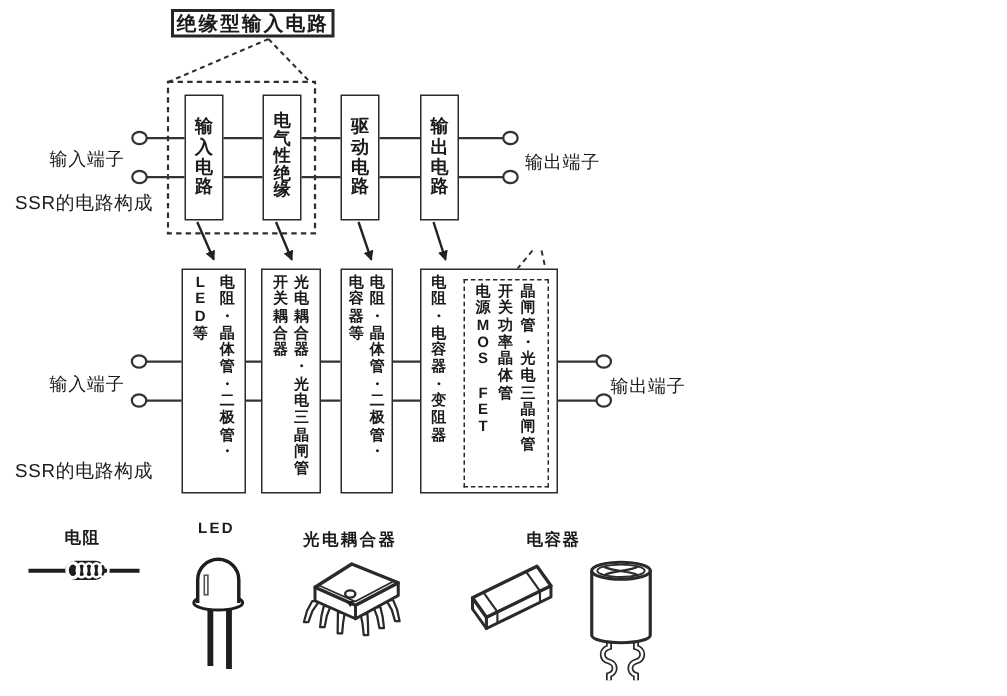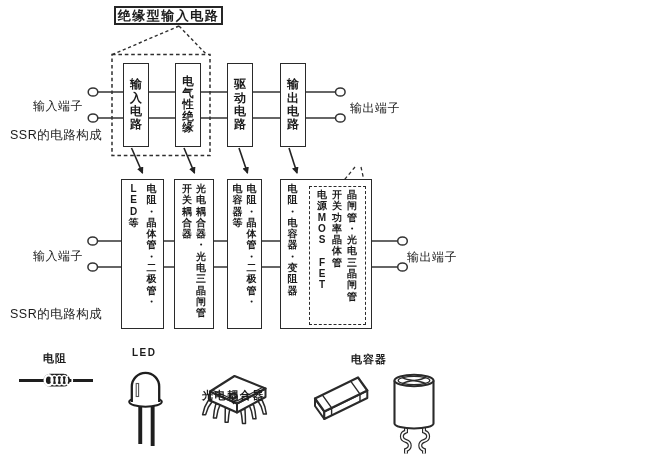--- a/index.html
+++ b/index.html
@@ -53,21 +53,21 @@
   #cap-1{left:10px;top:127px;}
   #out-term-1{left:350px;top:100px;}
   #in-term-2{left:33px;top:248px;}
   #cap-2{left:10px;top:306px;}
   #out-term-2{left:407px;top:249px;}
 
   
   .complbl{font-weight:bold;font-size:11px;letter-spacing:1px;white-space:nowrap;}
   #cl-res{left:43px;top:351px;}
   #cl-led{left:132px;top:347px;font-size:10px;letter-spacing:1.5px;}
-  #cl-pc{left:202px;top:352px;letter-spacing:1.6px;margin-top:36px;}
+  #cl-pc{left:202px;top:352px;letter-spacing:1.6px;}
   #cl-cap{left:351px;top:352px;}
 </style>
 </head>
 <body>
 
 <div class="stage">
 
   <svg class="layer" width="671" height="464" viewBox="0 0 671 464">
     <defs>
       <marker id="arr" markerWidth="9" markerHeight="9" refX="5.8" refY="3.4" orient="auto" markerUnits="userSpaceOnUse">

